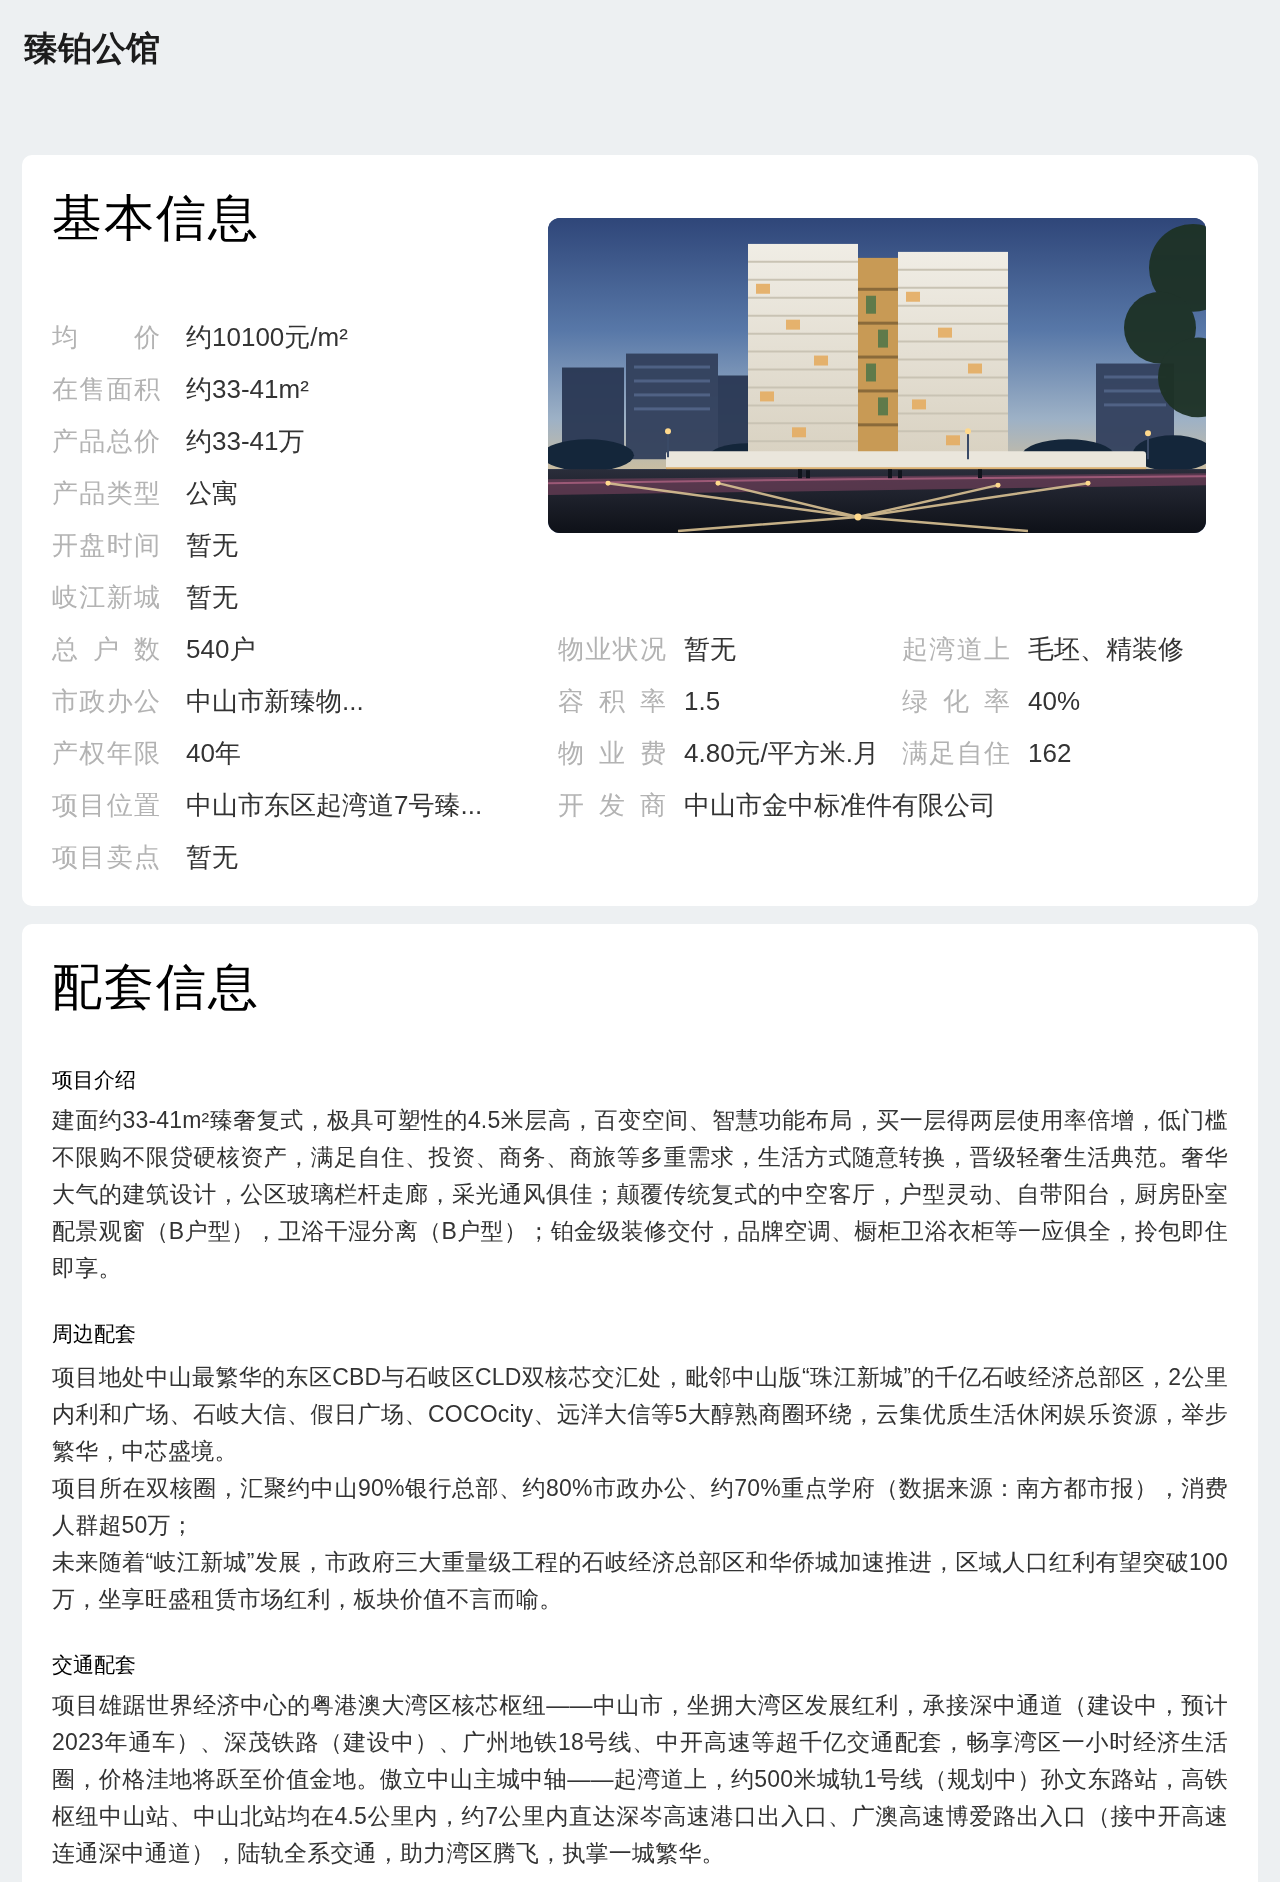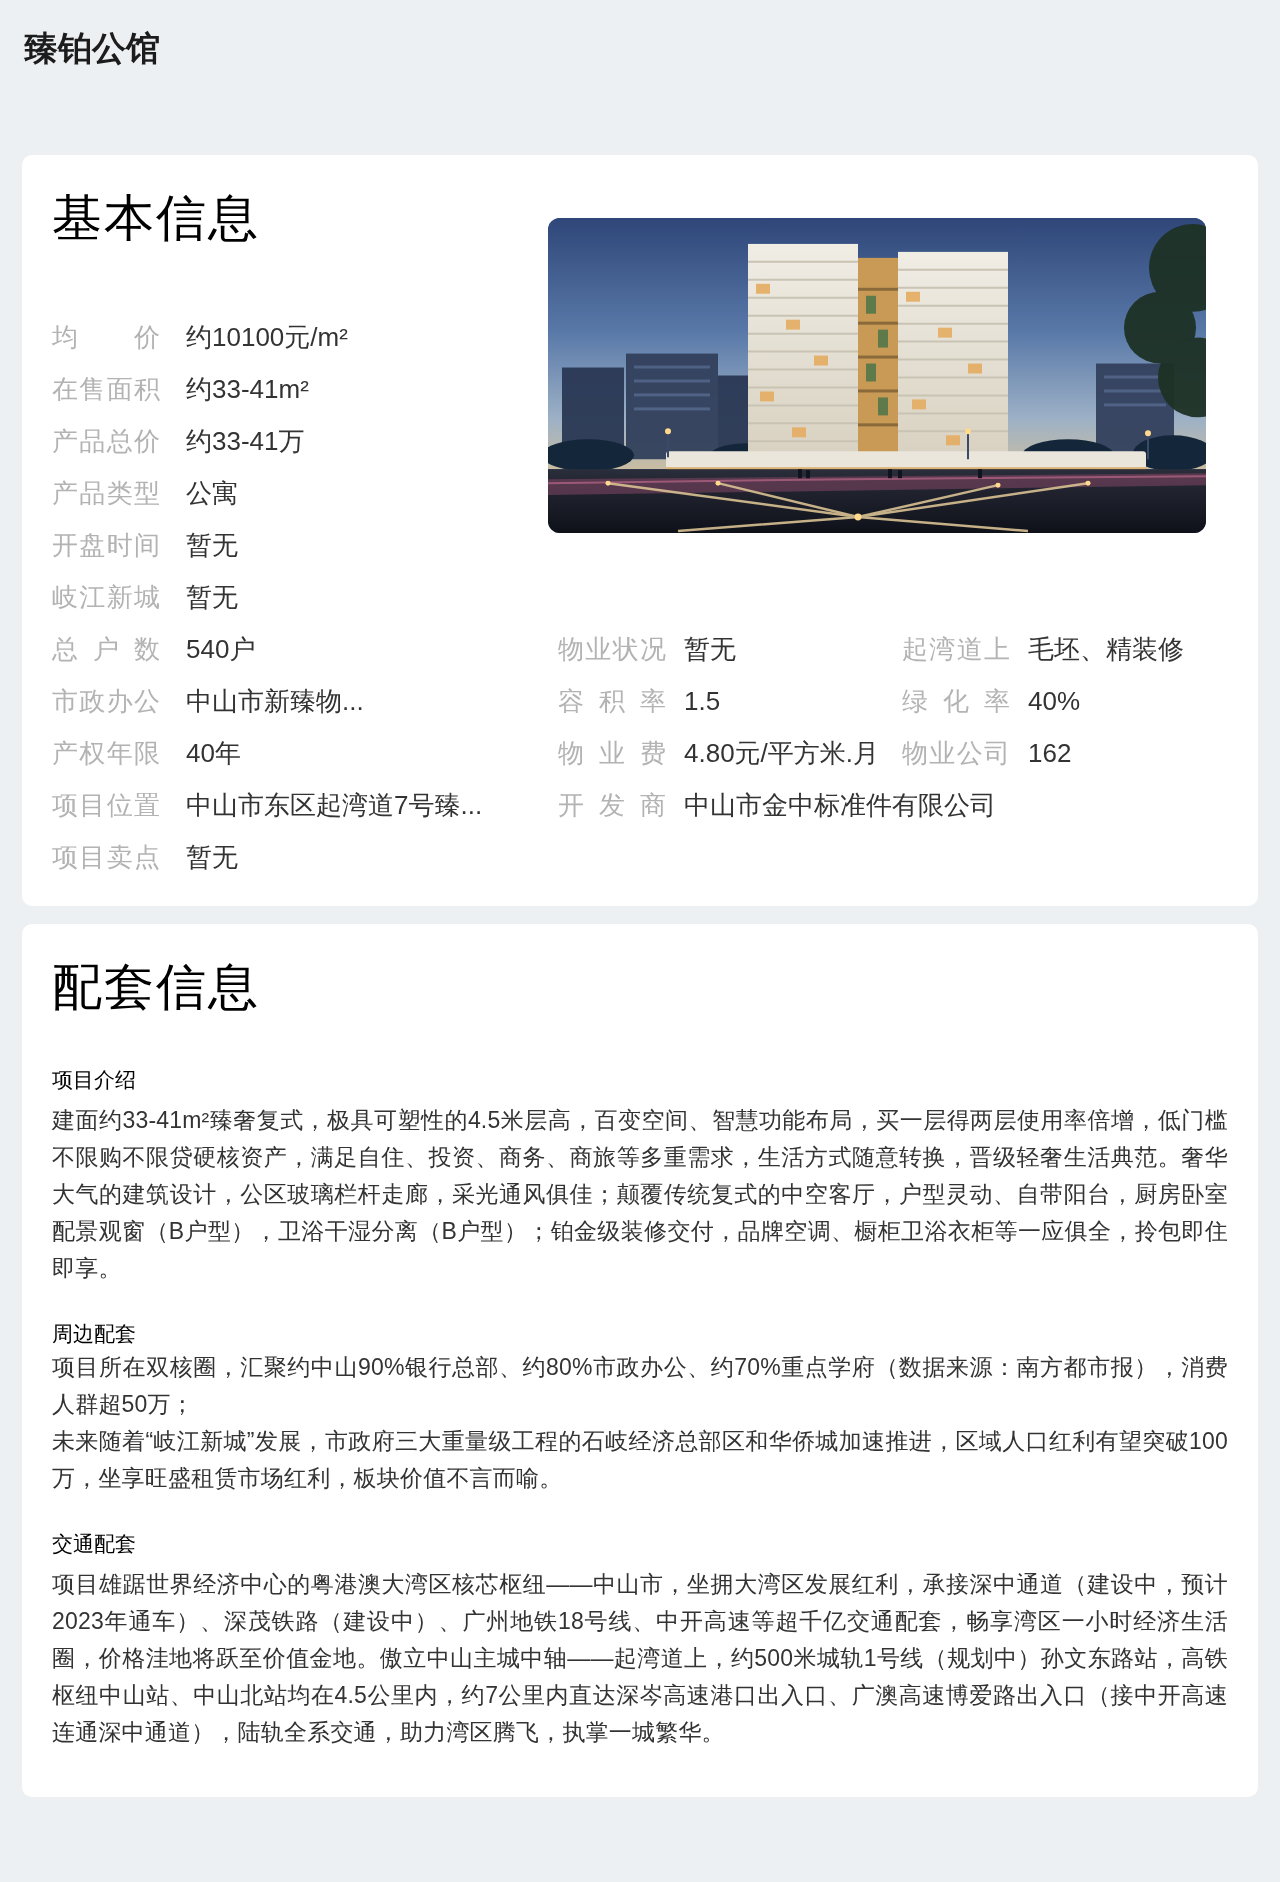--- a/index.html
+++ b/index.html
@@ -273,38 +273,39 @@
         <span class="info-label">绿化率</span>
         <span class="info-value">40%</span>
       </span>
     </div>
     <div class="info-row">
       <span class="pair first">
         <span class="info-label">物业费</span>
         <span class="info-value">4.80元/平方米.月</span>
       </span>
       <span class="pair">
-        <span class="info-label">物业公司</span>
+        <span class="info-label">满足自住</span>
         <span class="info-value">162</span>
       </span>
     </div>
     <div class="info-row">
       <span class="pair first">
         <span class="info-label">开发商</span>
         <span class="info-value">中山市金中标准件有限公司</span>
       </span>
     </div>
   </div>
 </div>
 
 <div class="card amenities">
   <div class="section-title">配套信息</div>
 
   <div class="sub-label">项目介绍</div>
   <p class="para">建面约33-41m²臻奢复式，极具可塑性的4.5米层高，百变空间、智慧功能布局，买一层得两层使用率倍增，低门槛不限购不限贷硬核资产，满足自住、投资、商务、商旅等多重需求，生活方式随意转换，晋级轻奢生活典范。奢华大气的建筑设计，公区玻璃栏杆走廊，采光通风俱佳；颠覆传统复式的中空客厅，户型灵动、自带阳台，厨房卧室配景观窗（B户型），卫浴干湿分离（B户型）；铂金级装修交付，品牌空调、橱柜卫浴衣柜等一应俱全，拎包即住即享。</p>
 
   <div class="sub-label tight">周边配套</div>
+  <p class="para" style="margin-top:10px;">项目地处中山最繁华的东区CBD与石岐区CLD双核芯交汇处，毗邻中山版“珠江新城”的千亿石岐经济总部区，2公里内利和广场、石岐大信、假日广场、COCOcity、远洋大信等5大醇熟商圈环绕，云集优质生活休闲娱乐资源，举步繁华，中芯盛境。</p>
   <p class="para" style="margin-top:0;">项目所在双核圈，汇聚约中山90%银行总部、约80%市政办公、约70%重点学府（数据来源：南方都市报），消费人群超50万；</p>
   <p class="para" style="margin-top:0;">未来随着“岐江新城”发展，市政府三大重量级工程的石岐经济总部区和华侨城加速推进，区域人口红利有望突破100万，坐享旺盛租赁市场红利，板块价值不言而喻。</p>
 
   <div class="sub-label tight">交通配套</div>
   <p class="para">项目雄踞世界经济中心的粤港澳大湾区核芯枢纽——中山市，坐拥大湾区发展红利，承接深中通道（建设中，预计2023年通车）、深茂铁路（建设中）、广州地铁18号线、中开高速等超千亿交通配套，畅享湾区一小时经济生活圈，价格洼地将跃至价值金地。傲立中山主城中轴——起湾道上，约500米城轨1号线（规划中）孙文东路站，高铁枢纽中山站、中山北站均在4.5公里内，约7公里内直达深岑高速港口出入口、广澳高速博爱路出入口（接中开高速连通深中通道），陆轨全系交通，助力湾区腾飞，执掌一城繁华。</p>
 </div>
 
 </body></html>

